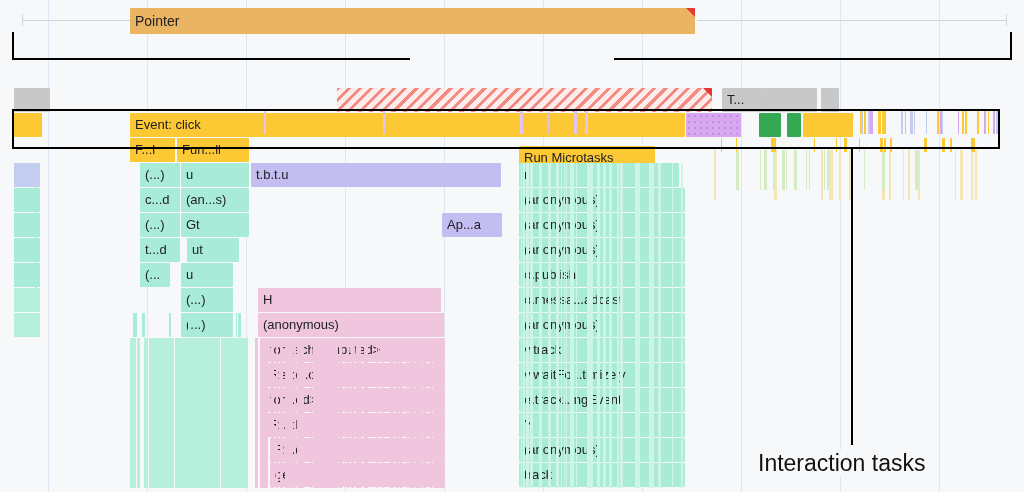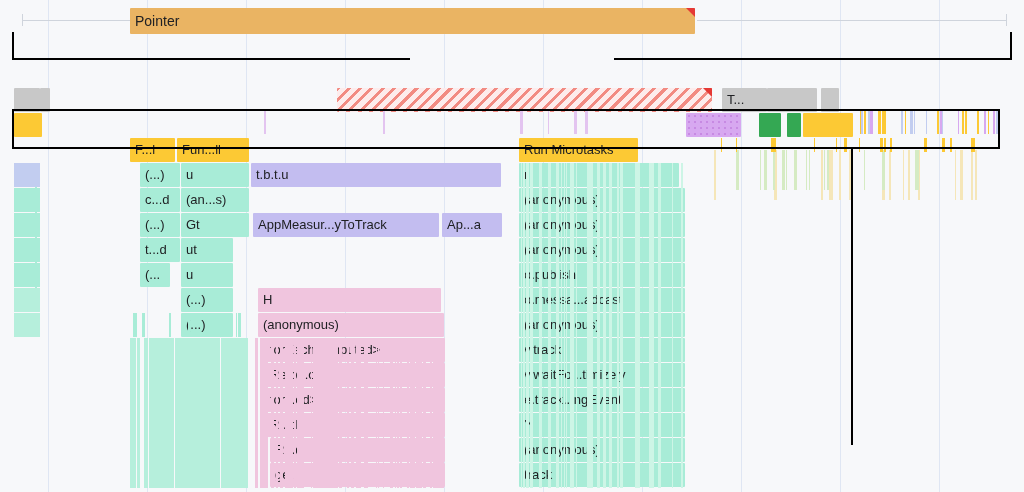--- a/index.html
+++ b/index.html
@@ -125,51 +125,51 @@
       <div style="position: absolute; left: 0px; right: 0px; top: 88px; height: 24px;">
         <div class="bar c-gray" style="left: 14px; width: 26px; top: 0px;"></div>
         <div class="bar c-gray" style="left: 40px; width: 10px; top: 0px;"></div>
         <div class="bar hatched tri-red" style="left: 337px; width: 375px; top: 0px;"></div>
         <div class="bar c-gray" style="left: 722px; width: 45px; top: 0px;"><span>T...</span></div>
         <div class="bar c-gray" style="left: 767px; width: 50px; top: 0px;"></div>
         <div class="bar c-gray" style="left: 821px; width: 18px; top: 0px;"></div>
       </div>
       <div style="position: absolute; left: 0px; right: 0px; top: 113px; height: 24px;">
         <div class="bar c-yellow" style="left: 14px; width: 28px; top: 0px;"></div>
+        <div class="bar c-yellow" style="left: 130px; width: 555px; top: 0px;"><span>Event: click</span></div>
         <div class="bar dotted" style="left: 686px; width: 55px; top: 0px;"></div>
         <div class="bar c-green" style="left: 759px; width: 22px; top: 0px;"></div>
         <div class="bar c-green" style="left: 787px; width: 14px; top: 0px;"></div>
         <div class="bar c-yellow" style="left: 803px; width: 50px; top: 0px;"></div>
       </div>
       <div style="position: absolute; left: 0px; right: 0px; top: 138px; height: 24px;">
         <div class="bar c-yellow" style="left: 130px; width: 45px; top: 0px;"><span>F...l</span></div>
         <div class="bar c-yellow" style="left: 177px; width: 72px; top: 0px;"><span>Fun...ll</span></div>
-        <div class="bar c-yellow" style="left: 519px; width: 119px; top: 0px;"><span>Run Microtasks</span></div>
+        <div class="bar c-yellow" style="left: 519px; width: 136px; top: 8px;"><span>Run Microtasks</span></div>
       </div>
       <div style="position: absolute; left: 0px; right: 0px; top: 163px; height: 24px;">
         <div class="bar c-teal" style="left: 140px; width: 40px; top: 0px;"><span>(...)</span></div>
         <div class="bar c-teal" style="left: 181px; width: 68px; top: 0px;"><span>u</span></div>
         <div class="bar c-purple" style="left: 251px; width: 250px; top: 0px;"><span>t.b.t.u</span></div>
         <div class="bar c-teal" style="left: 519px; width: 160px; top: 0px;"><span>r</span></div>
       </div>
       <div style="position: absolute; left: 0px; right: 0px; top: 188px; height: 24px;">
         <div class="bar c-teal" style="left: 140px; width: 40px; top: 0px;"><span>c...d</span></div>
         <div class="bar c-teal" style="left: 181px; width: 68px; top: 0px;"><span>(an...s)</span></div>
         <div class="bar c-teal" style="left: 519px; width: 166px; top: 0px;"><span>(anonymous)</span></div>
       </div>
       <div style="position: absolute; left: 0px; right: 0px; top: 213px; height: 24px;">
         <div class="bar c-teal" style="left: 140px; width: 40px; top: 0px;"><span>(...)</span></div>
         <div class="bar c-teal" style="left: 181px; width: 68px; top: 0px;"><span>Gt</span></div>
-        <div class="bar c-purple" style="left: 253px; width: 186px; top: 0px;"><span>AppMeasur...yToTrack</span></div>
         <div class="bar c-purple" style="left: 442px; width: 60px; top: 0px;"><span>Ap...a</span></div>
         <div class="bar c-teal" style="left: 519px; width: 166px; top: 0px;"><span>(anonymous)</span></div>
       </div>
       <div style="position: absolute; left: 0px; right: 0px; top: 238px; height: 24px;">
         <div class="bar c-teal" style="left: 140px; width: 40px; top: 0px;"><span>t...d</span></div>
-        <div class="bar c-teal" style="left: 181px; width: 52px; top: 0px;"><span>ut</span></div>
+        <div class="bar c-teal" style="left: 187px; width: 52px; top: 0px;"><span>ut</span></div>
         <div class="bar c-teal" style="left: 519px; width: 166px; top: 0px;"><span>(anonymous)</span></div>
       </div>
       <div style="position: absolute; left: 0px; right: 0px; top: 263px; height: 24px;">
         <div class="bar c-teal" style="left: 140px; width: 30px; top: 0px;"><span>(...</span></div>
         <div class="bar c-teal" style="left: 181px; width: 52px; top: 0px;"><span>u</span></div>
         <div class="bar c-teal" style="left: 519px; width: 166px; top: 0px;"><span>o.publish</span></div>
       </div>
       <div style="position: absolute; left: 0px; right: 0px; top: 288px; height: 24px;">
         <div class="bar c-teal" style="left: 181px; width: 52px; top: 0px;"><span>(...)</span></div>
         <div class="bar c-pink" style="left: 258px; width: 183px; top: 0px;"><span>H</span></div>
@@ -634,14 +634,15 @@
       <div class="stripe" style="position: absolute; left: 844px; top: 138px; width: 3px; height: 14px; background: rgb(252, 201, 52);"></div>
       <div class="stripe" style="position: absolute; left: 814px; top: 138px; width: 1px; height: 14px; background: rgb(252, 201, 52);"></div>
       <div class="stripe" style="position: absolute; left: 736px; top: 138px; width: 1px; height: 14px; background: rgb(252, 201, 52);"></div>
       <div class="stripe" style="position: absolute; left: 774px; top: 138px; width: 2px; height: 14px; background: rgb(252, 201, 52);"></div>
       <div class="stripe" style="position: absolute; left: 836px; top: 138px; width: 1px; height: 14px; background: rgb(252, 201, 52);"></div>
     </div>
 
   <div class="callout-box" style="left:12px; top:109px; width:988px; height:40px;"></div>
 
   <div class="leader" style="left:851px; top:149px; width:2px; height:296px;"></div>
+  <div class="ann-label" style="left:748px; top:463px; transform:translateY(-50%); font-size:23px;">Interaction tasks</div>
 
 </div>
 
 </body></html>

